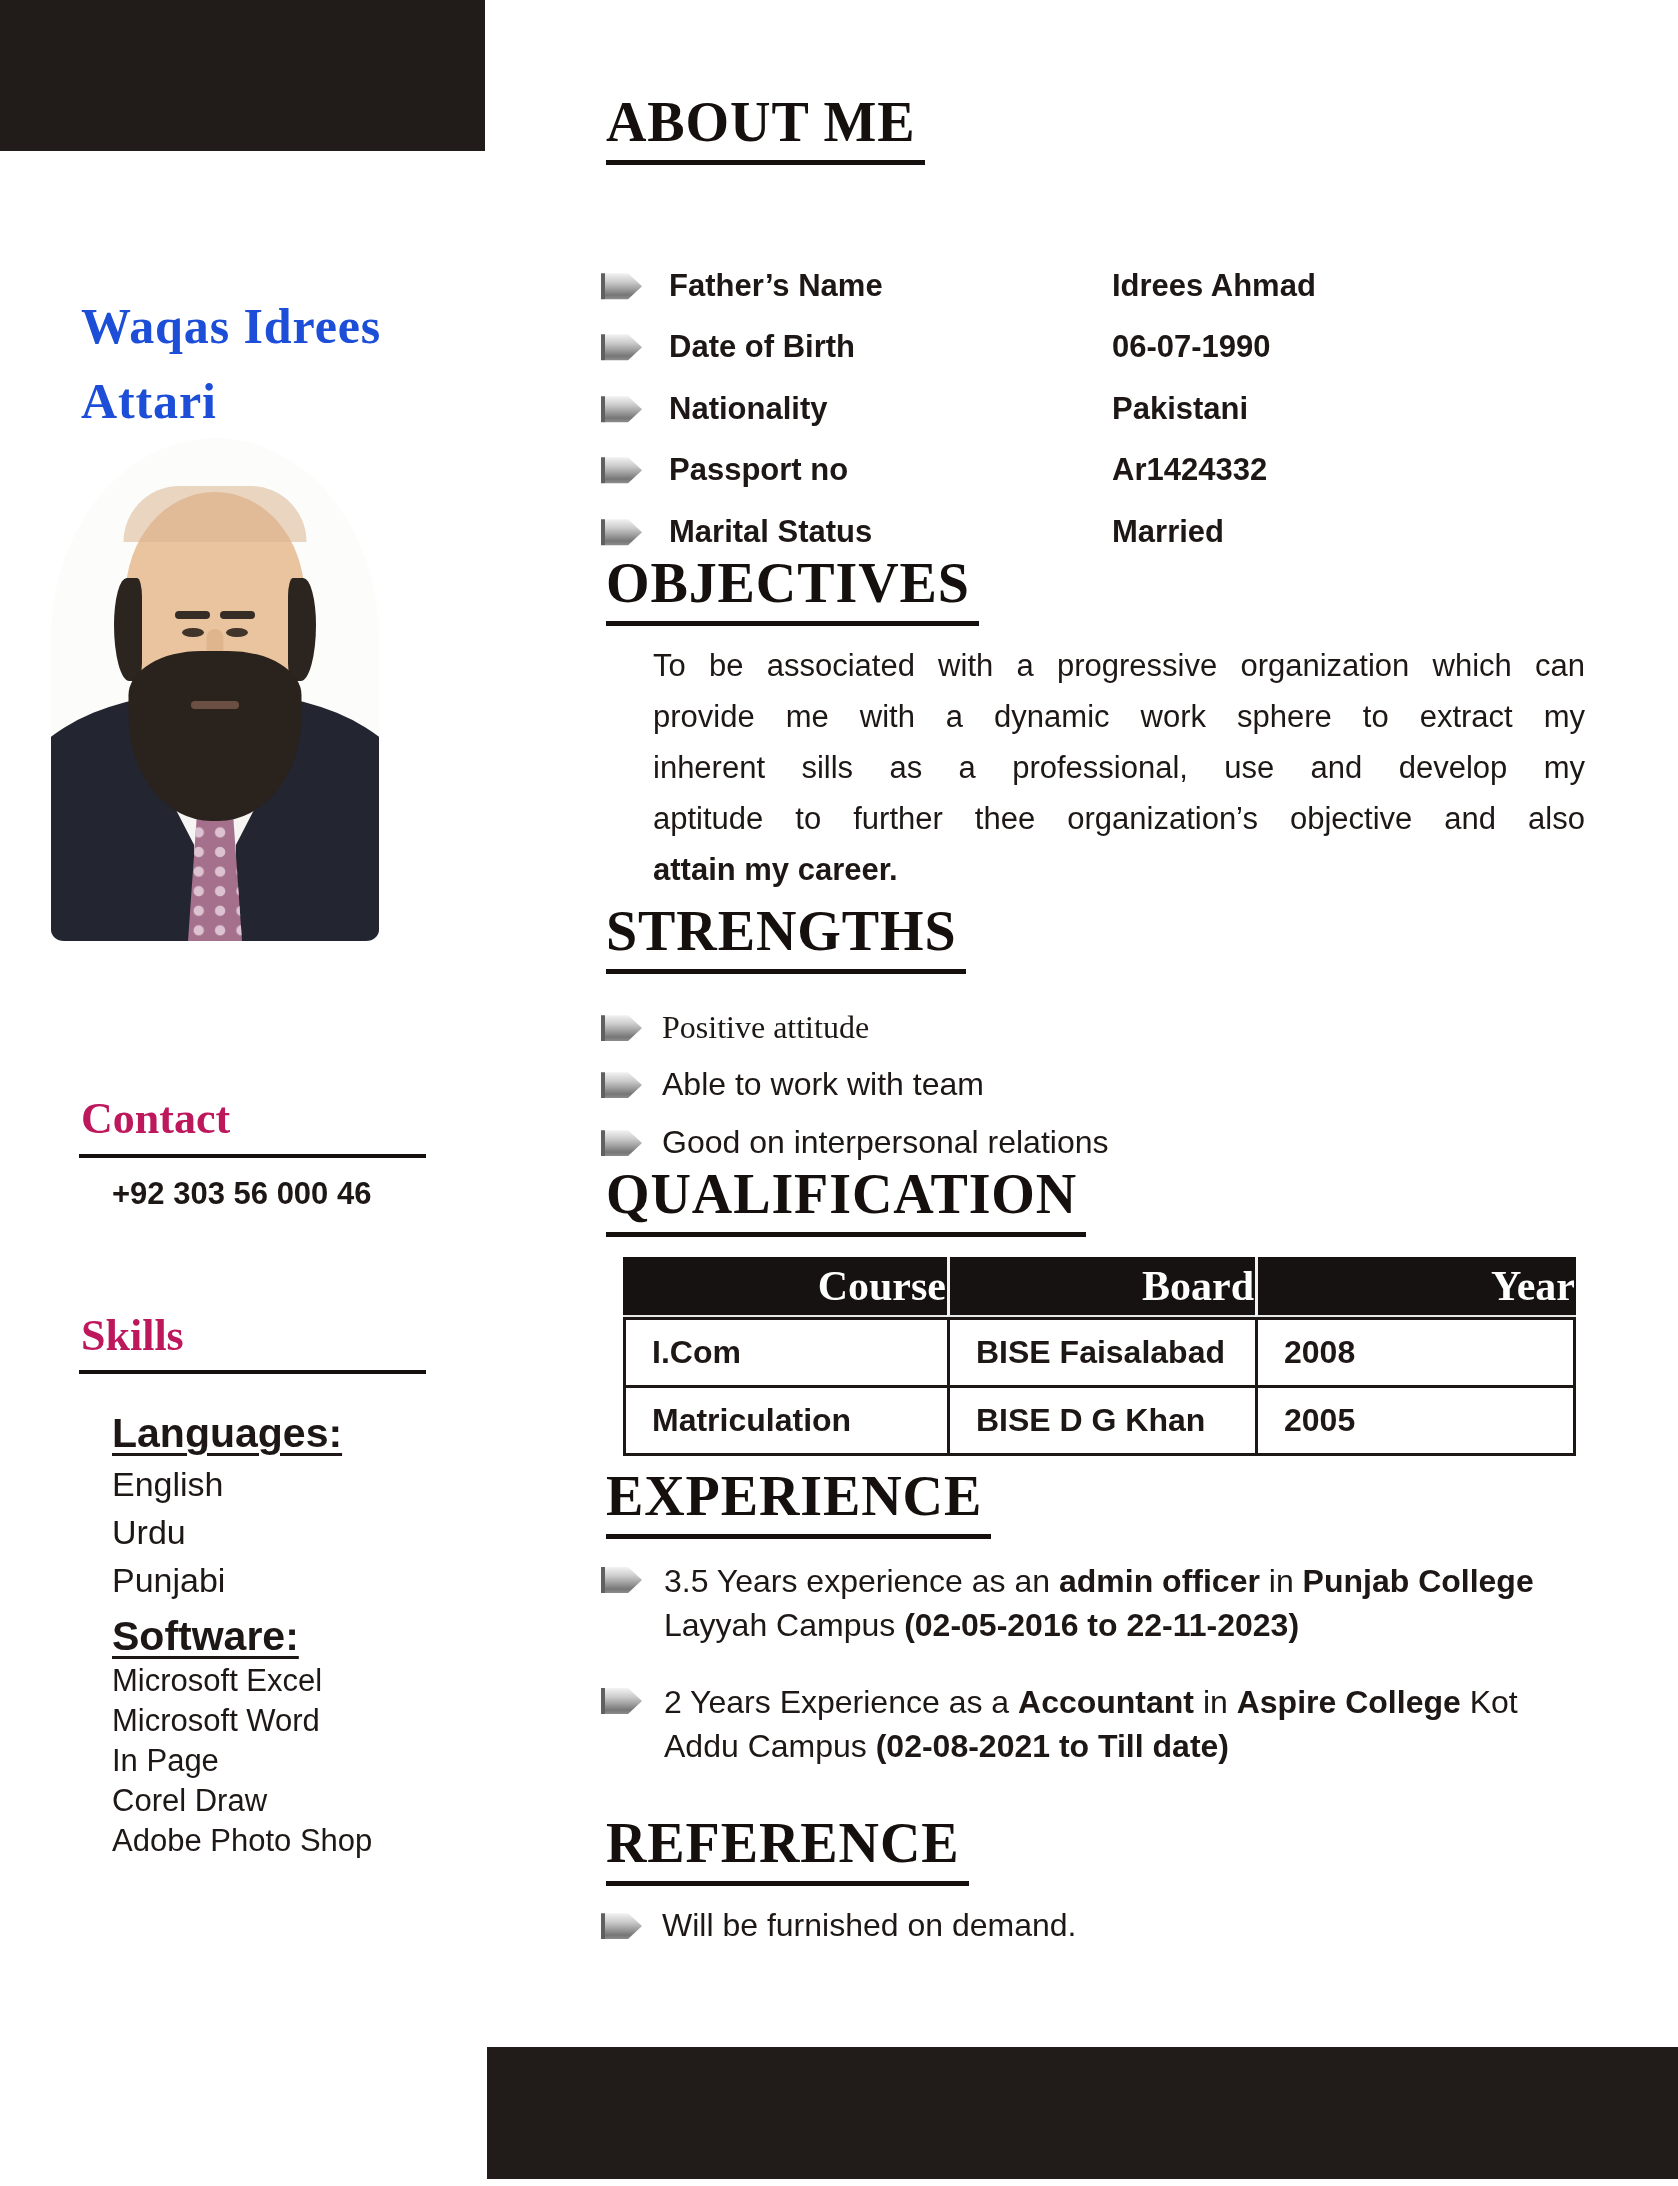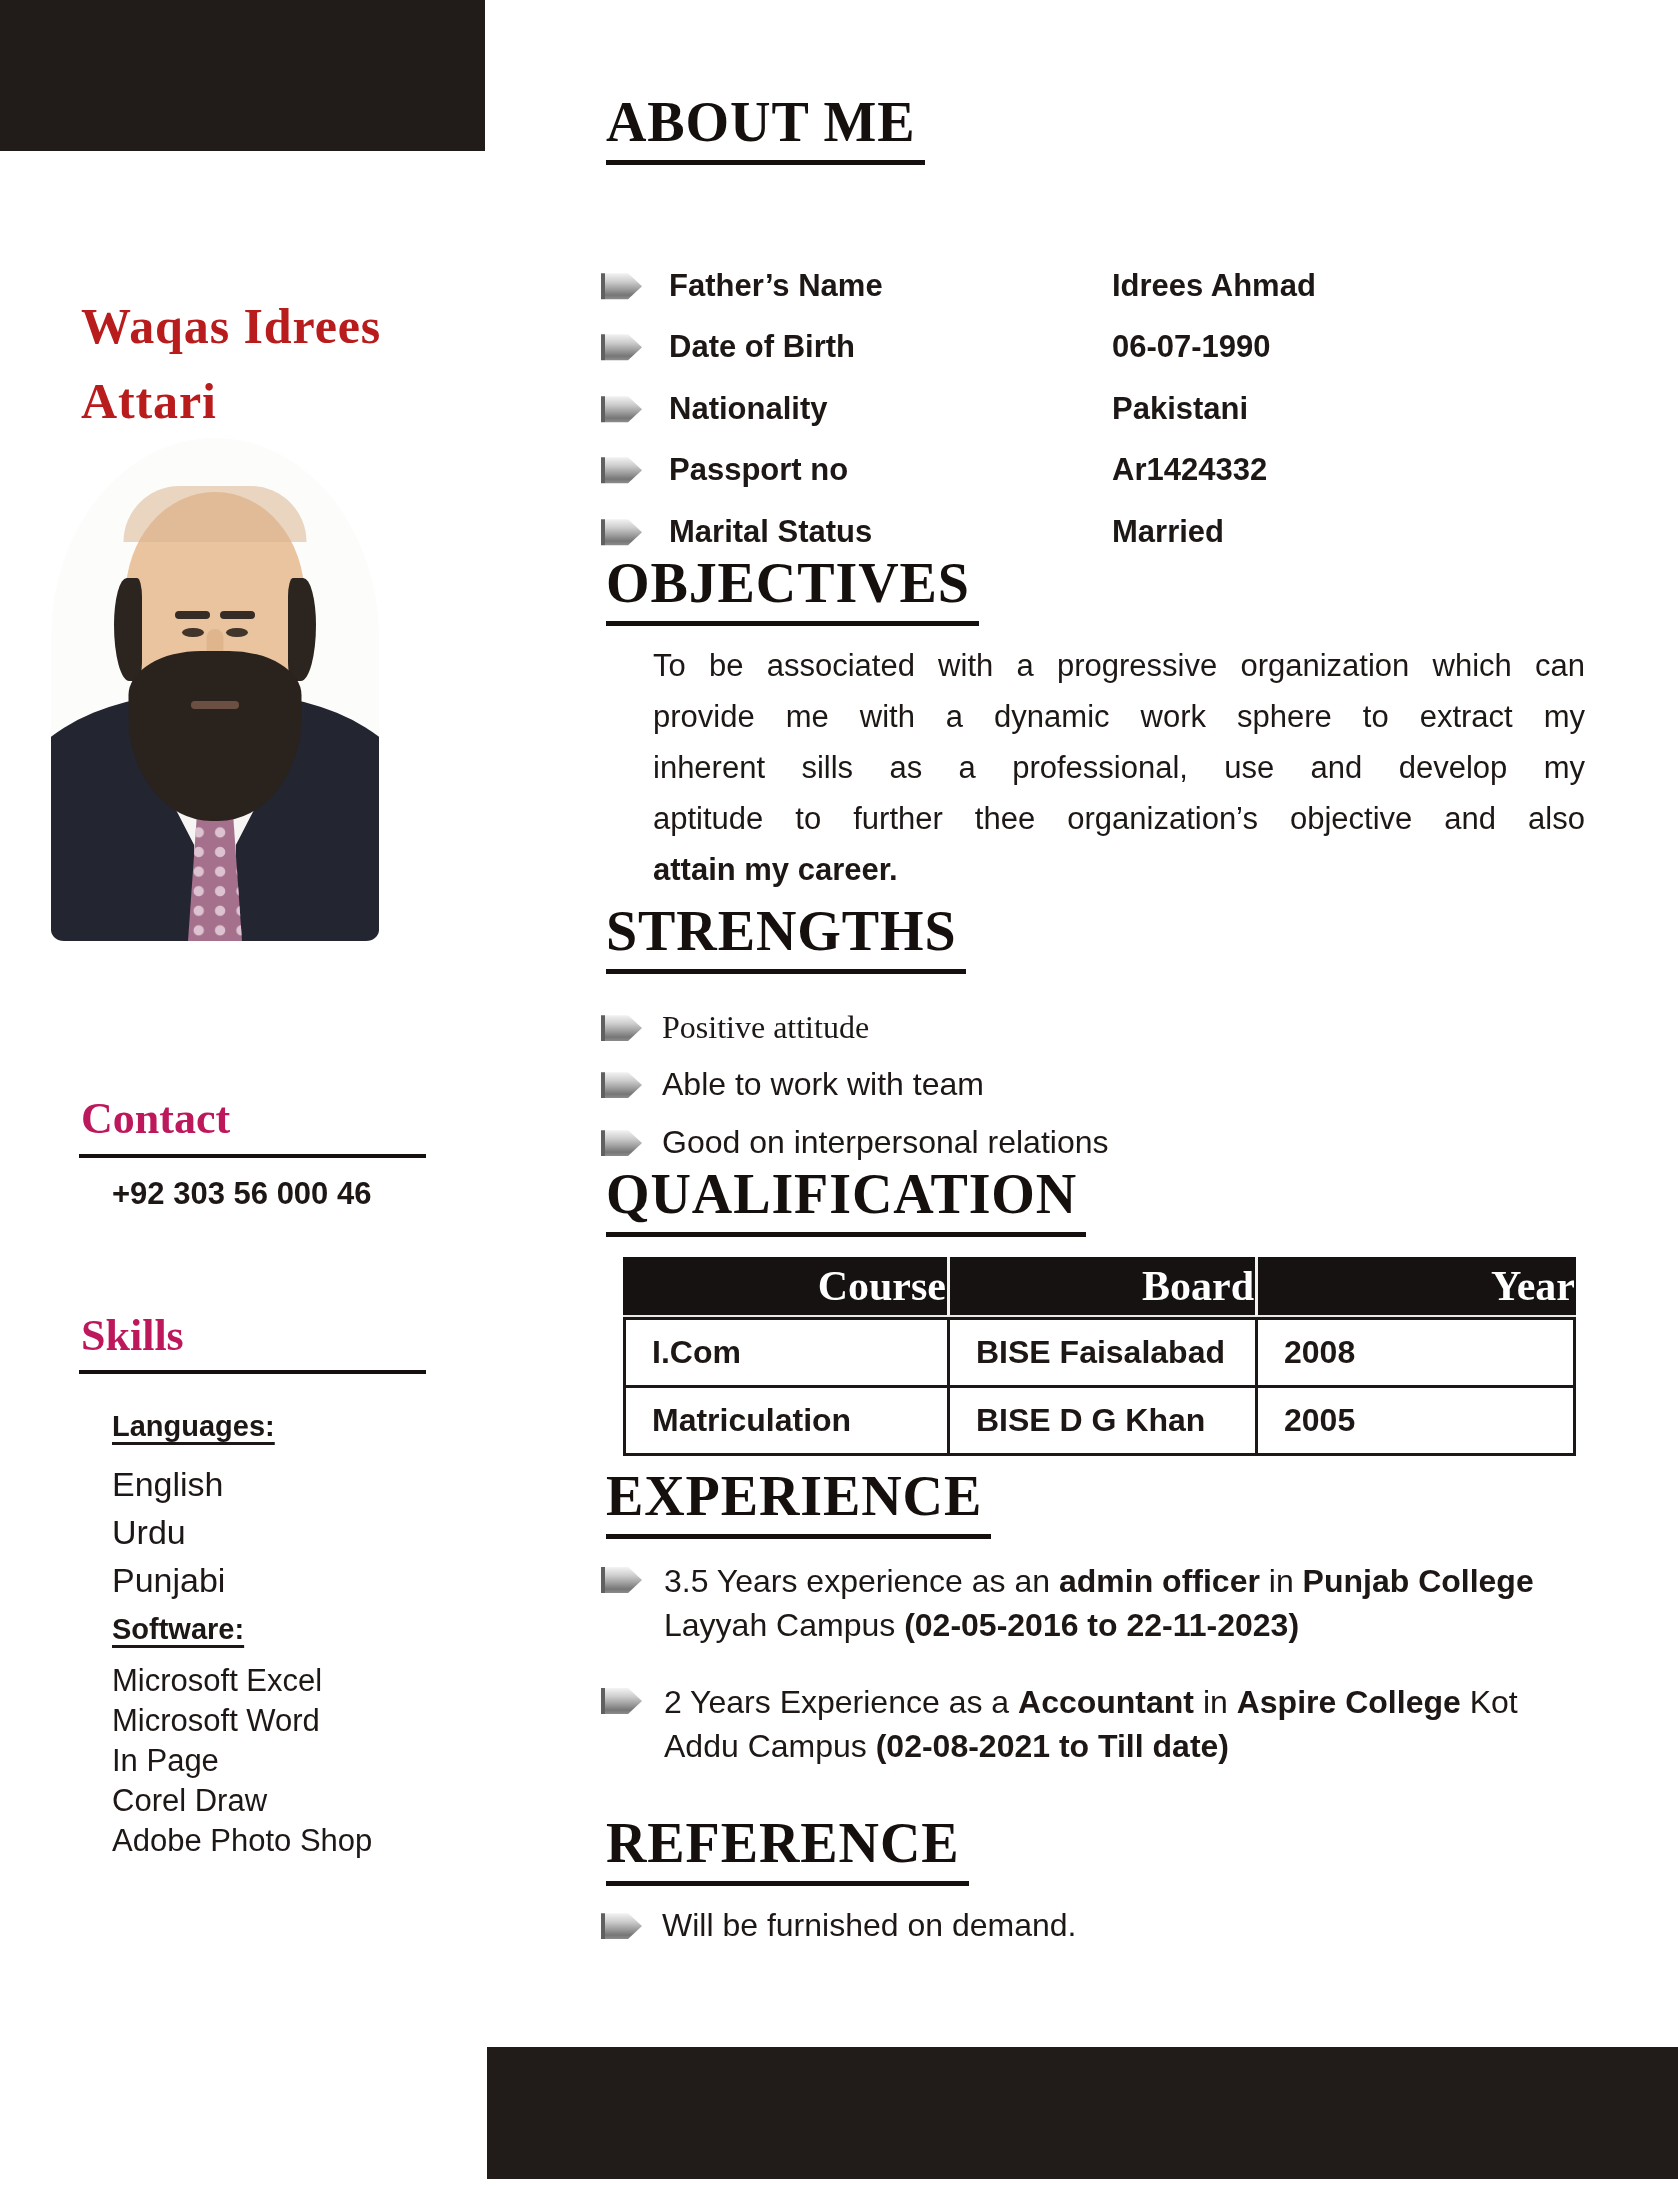--- a/index.html
+++ b/index.html
@@ -5,26 +5,26 @@
   html,body{margin:0;padding:0;background:#ffffff;}
   .page{position:relative;width:1678px;height:2186px;background:#ffffff;overflow:hidden;
         font-family:"Liberation Sans",sans-serif;color:var(--ink,#1d1715);}
 
   
   .block-top{position:absolute;left:0;top:0;width:485px;height:151px;background:var(--block,#211c1a);}
   .block-footer{position:absolute;left:487px;top:2047px;width:1191px;height:132px;background:var(--block,#211c1a);}
 
   
   .name{position:absolute;left:81px;top:289px;font-family:"Liberation Serif",serif;font-weight:bold;
-        font-size:50px;line-height:75px;color:#b91c1c;letter-spacing:0.9px;}
+        font-size:50px;line-height:75px;color:#1d4ed8;letter-spacing:0.9px;}
   .side-head{position:absolute;left:81px;font-family:"Liberation Serif",serif;font-weight:bold;
         font-size:44px;color:#be185d;}
   .side-rule{position:absolute;left:79px;width:347px;height:3.7px;background:#15100e;}
   .phone{position:absolute;left:112px;top:1176px;font-size:31px;font-weight:bold;}
-  .skill-label{position:absolute;left:112px;font-size:29px;font-weight:bold;
+  .skill-label{position:absolute;left:112px;font-size:41px;font-weight:bold;
         text-decoration:underline;text-decoration-thickness:2.8px;text-underline-offset:5.6px;}
   .skill-list{position:absolute;left:112px;}
   .lang-list div{font-size:34px;line-height:48px;}
   .soft-list div{font-size:31px;line-height:40px;}
 
   
   .photo{position:absolute;left:51px;top:438px;width:328px;height:503px;overflow:hidden;
          border-radius:164px 164px 13px 13px / 200px 200px 11.2px 11.2px;background:#fcfcfb;}
   .photo *{position:absolute;}
   .p-suit{left:-42px;right:-42px;bottom:-7.5px;height:256px;background:#232530;border-radius:46% 46% 0 0;}

